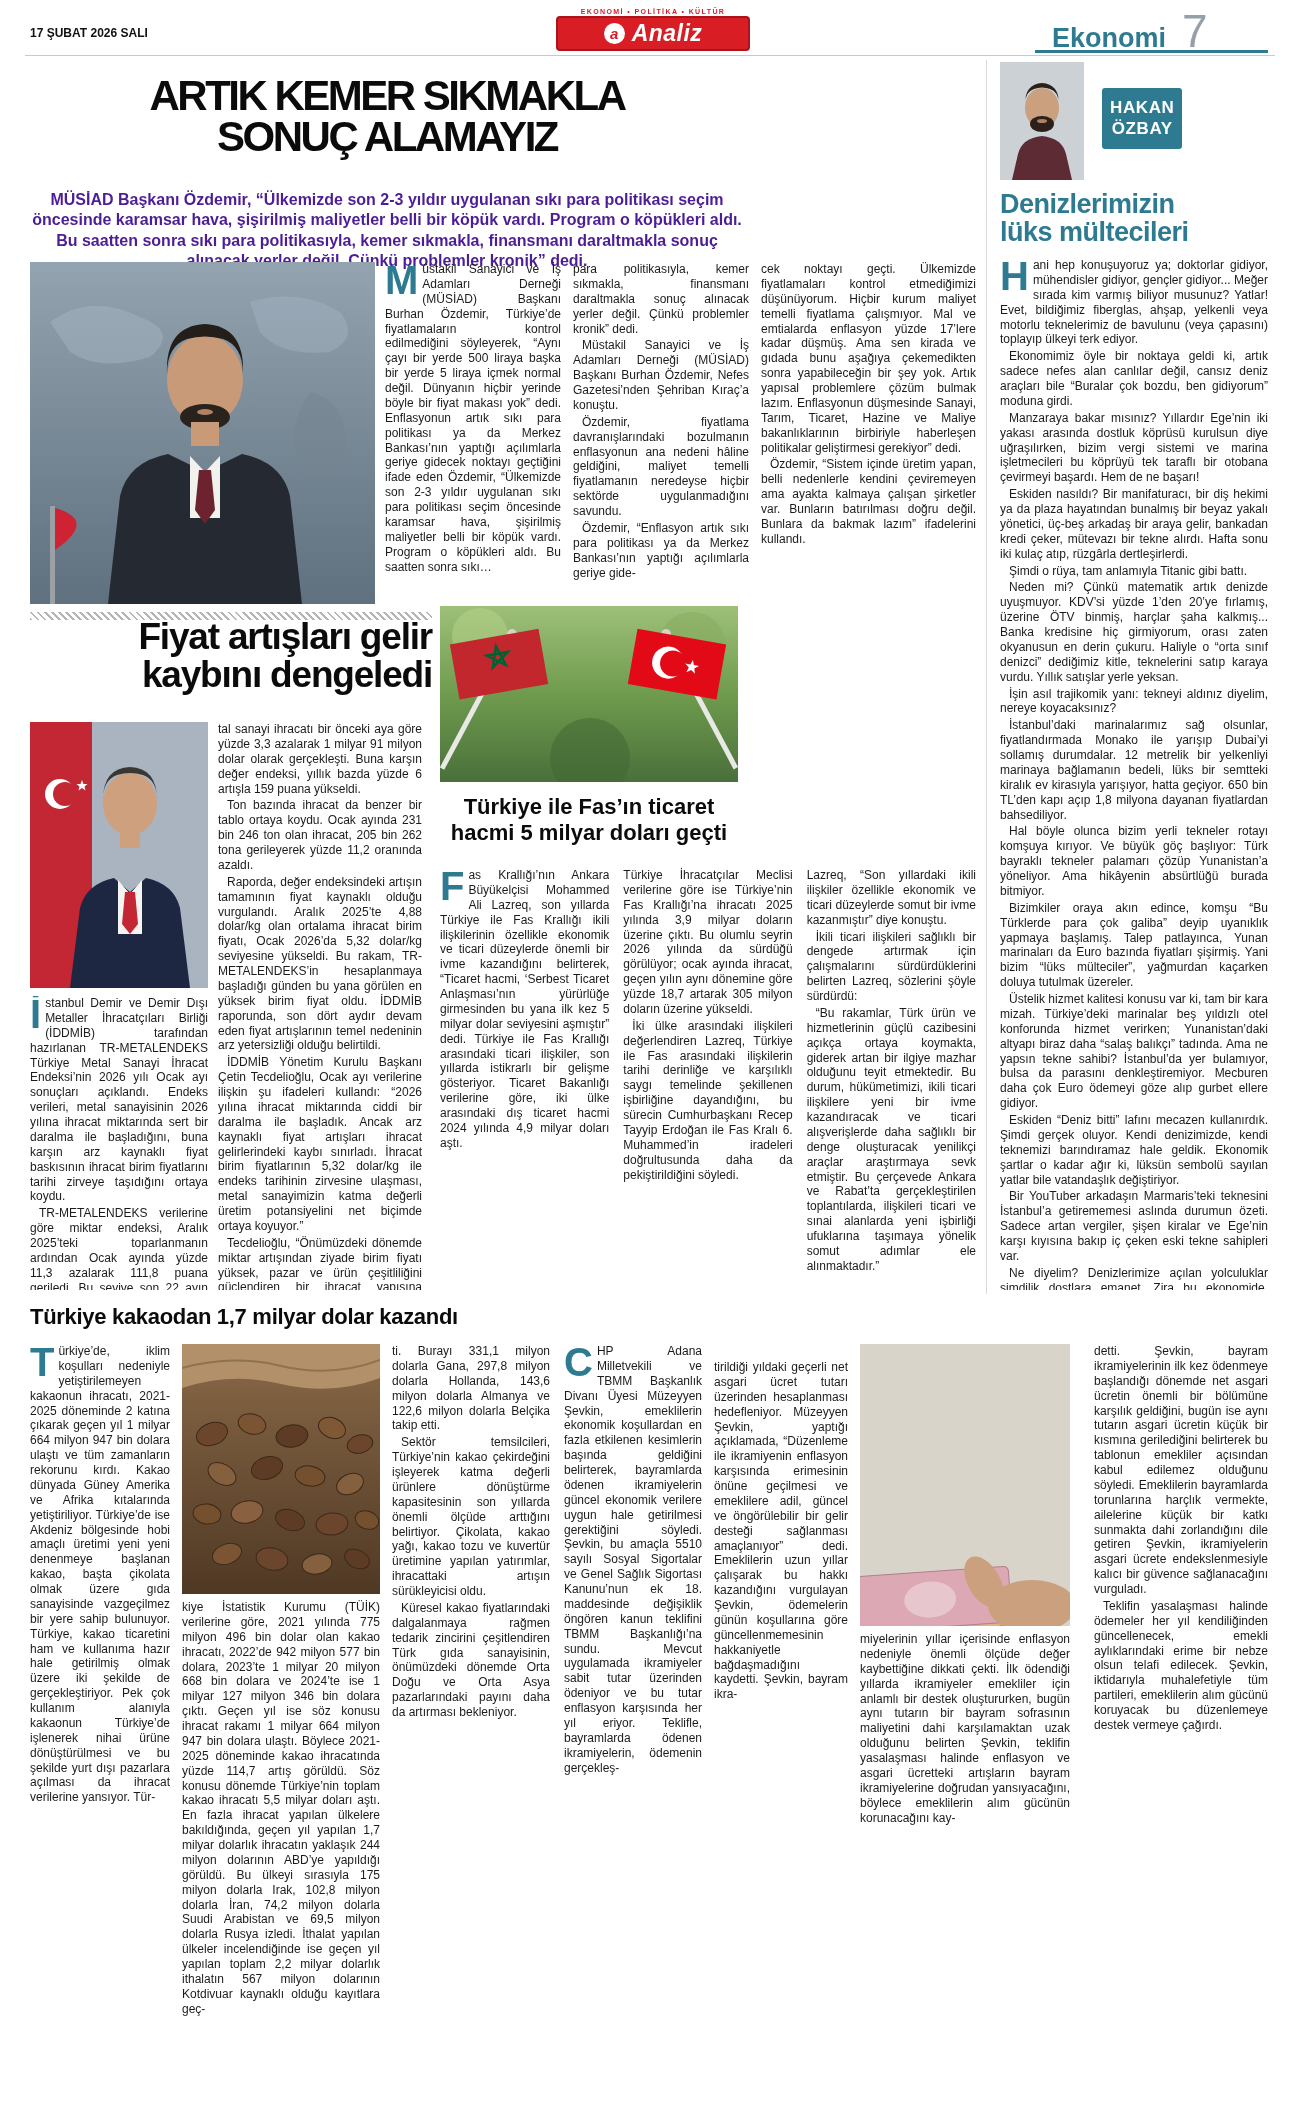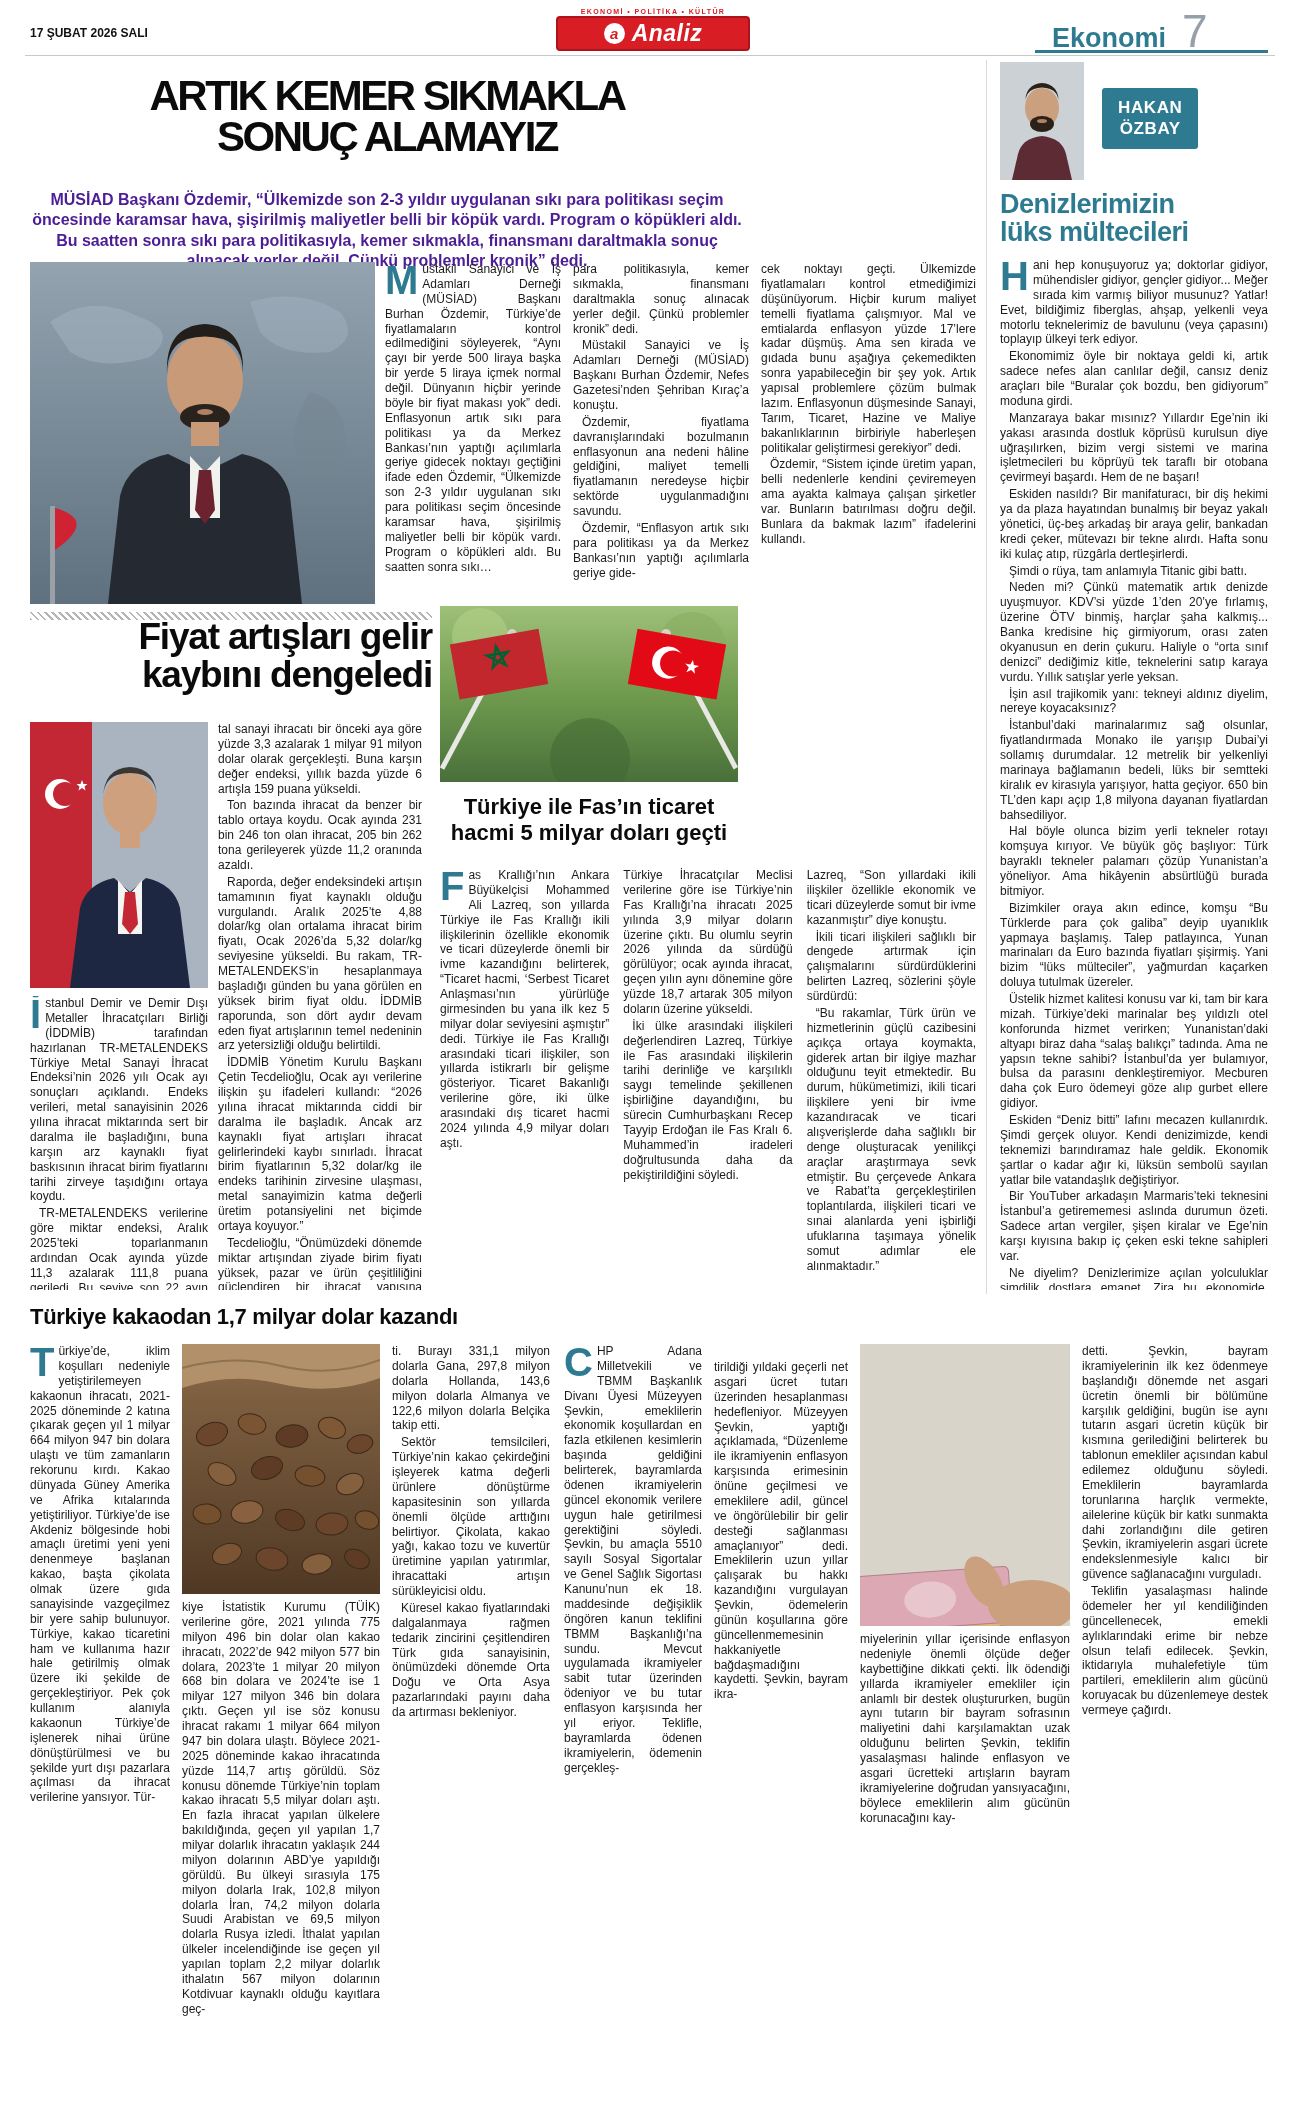--- a/index.html
+++ b/index.html
@@ -27,21 +27,21 @@
   .lead-photo { left:30px; top:262px; width:345px; height:342px; overflow:hidden; background:#7f909e; }
   .lead-col1 { left:385px; top:262px; width:176px; height:342px; overflow:hidden; }
   .lead-col2 { left:573px; top:262px; width:176px; height:342px; overflow:hidden; }
   .lead-col3 { left:761px; top:262px; width:215px; height:342px; overflow:hidden; }
   .hatch { left:30px; top:612px; width:402px; height:8px;
            background:repeating-linear-gradient(45deg,#b5b5b5 0 2px,#ffffff 2px 5px); }
 
   
   .sidebar-rule { left:986px; top:60px; width:1px; height:1234px; background:#dadada; }
   .col-photo { left:1000px; top:62px; width:84px; height:118px; overflow:hidden; background:#ccd1d5; }
-  .col-name { left:1102px; top:88px; background:#2e7b91; color:#fff; padding:9px 16px; border-radius:3px; text-align:center; }
+  .col-name { left:1102px; top:88px; background:#2e7b91; color:#fff; padding:9px 8px; border-radius:3px; text-align:center; }
   .col-name div { font-size:17px; font-weight:bold; letter-spacing:.6px; line-height:1.25; }
   .col-title { left:1000px; top:190px; width:270px; font-size:27px; font-weight:bold; color:#2e7b91; line-height:1.05; letter-spacing:-.5px; }
   .col-body { left:1000px; top:258px; width:268px; height:1032px; overflow:hidden; }
 
   
   .metal-headline { left:30px; top:618px; width:402px; font-size:37px; font-weight:bold; line-height:1.03; letter-spacing:-1.2px; color:#0b0b0b;text-align:right; }
   .metal-photo { left:30px; top:722px; width:178px; height:266px; overflow:hidden; background:#a9b4c0; }
   .metal-col1 { left:30px; top:996px; width:178px; height:294px; overflow:hidden; }
   .metal-col2 { left:218px; top:722px; width:204px; height:568px; overflow:hidden; }
 
@@ -57,21 +57,21 @@
   .kakao-c1 { width:140px; overflow:hidden; }
   .kakao-c2 { width:198px; overflow:hidden; }
   .kakao-c3 { flex:1; overflow:hidden; }
   .cocoa-photo { width:198px; height:250px; margin-bottom:6px; background:#5d432c; overflow:hidden; }
 
   .bayram-headline { left:564px; top:1304px; width:620px; font-size:22px; font-weight:bold; letter-spacing:-.3px; color:#0b0b0b; white-space:nowrap; }
   .bayram-body { left:564px; top:1344px; width:704px; height:764px; display:flex; gap:12px; }
   .b1 { width:138px; overflow:hidden; }
   .b2 { width:134px; overflow:hidden;margin-top:16px; }
   .b3 { width:210px; overflow:hidden; }
-  .b4 { flex:1; overflow:hidden; }
+  .b4 { flex:1; overflow:hidden;margin-left:12px; }
   .money-photo { width:210px; height:282px; margin-bottom:6px; background:#d9d4c9; overflow:hidden; }
 
   
   .body-text { font-size:12px; line-height:1.24; text-align:justify; color:#1b1b1b; }
   .body-text p { margin:0 0 2px; text-indent:9px; }
   .body-text p.np { text-indent:0; }
   .dc { float:left; font-weight:bold; color:#2e7b91; font-size:40px; line-height:33px; padding:2px 4px 0 0; }
   svg { display:block; width:100%; height:100%; }
 </style>
 </head>

